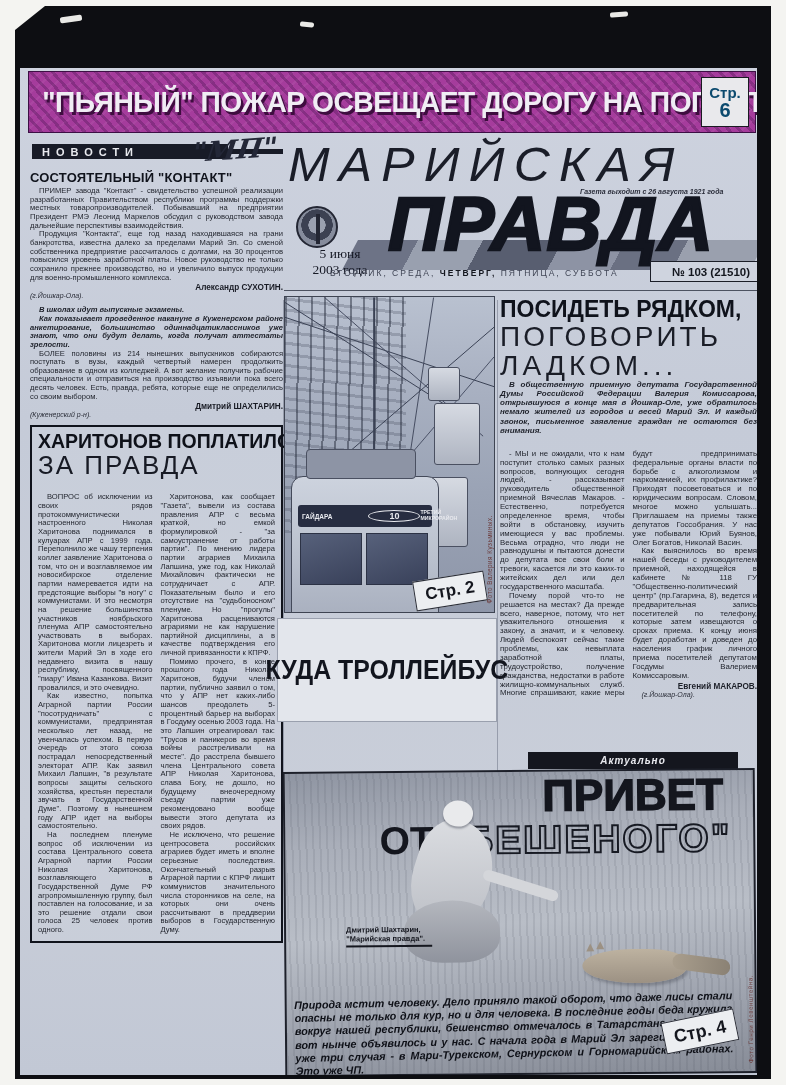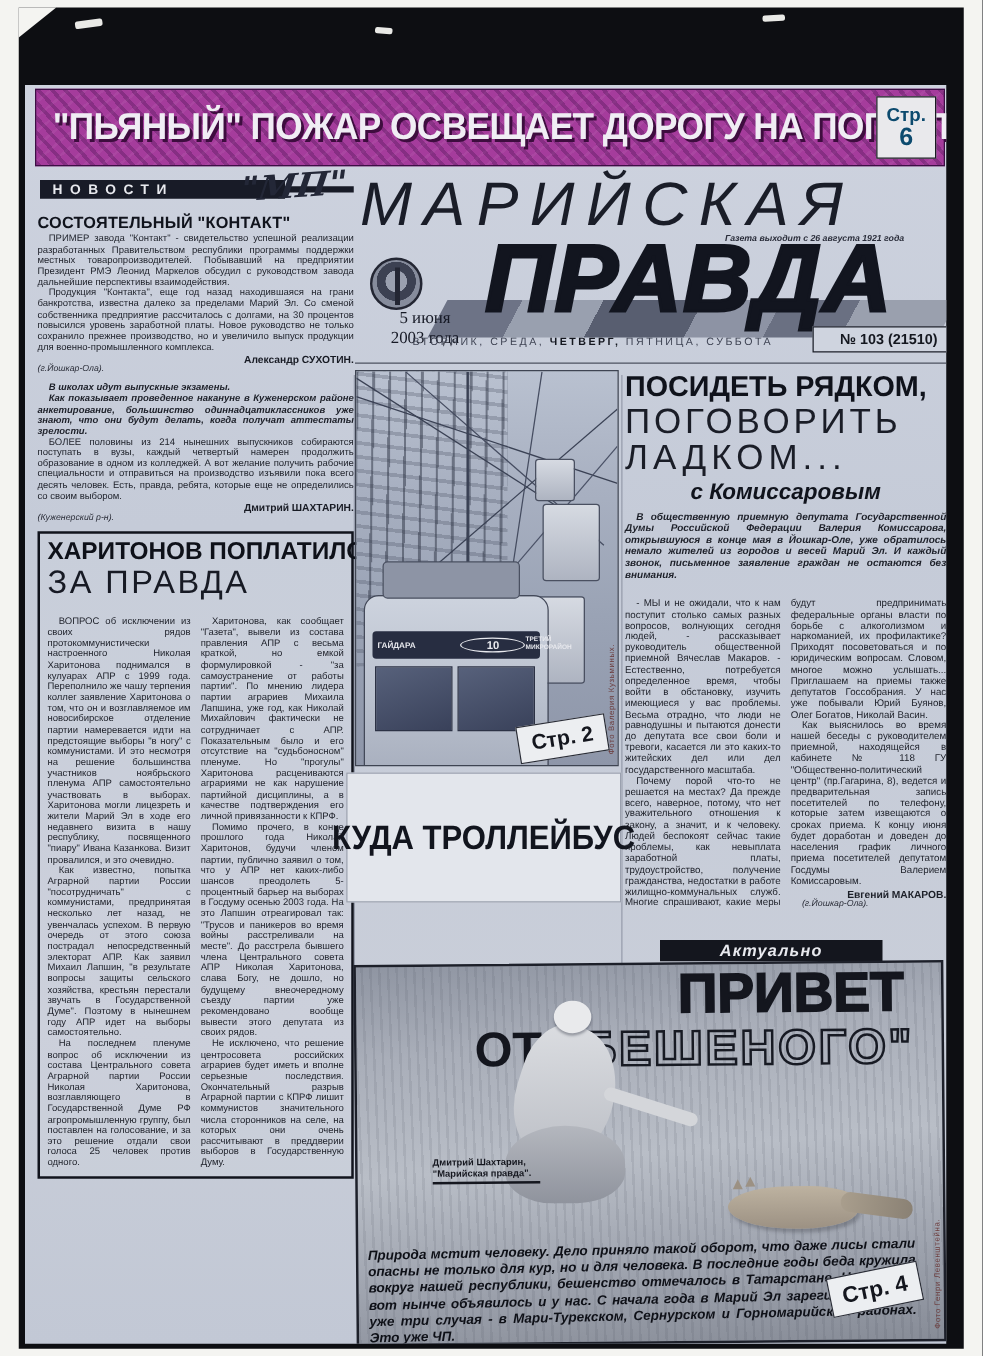--- a/index.html
+++ b/index.html
@@ -175,22 +175,22 @@
   .kom { left:480px; top:228px; width:257px; }
   .kom .h1 { font-weight:800; font-size:23px; white-space:nowrap; color:#0f121b; }
   .kom .h2 { font-weight:400; font-size:28px; letter-spacing:3px; line-height:1.02; color:#1a1d27; }
   .kom .h3 { font-weight:400; font-size:28px; letter-spacing:4px; line-height:1.02; color:#1a1d27; }
   .kom .kicker { text-align:center; font-weight:bold; font-style:italic; font-size:18px; margin:3px 0 5px 0; color:#10131c; }
   .kom .lead { font-size:8px; margin-bottom:5px; }
   .kom .bodytext { font-size:7.8px; }
 
   
   .akt-label {
-    left:508px; top:684px; width:178px; height:17px; background:#14161e;
-    color:#e8e9ee; font-style:italic; font-weight:bold; font-size:13px;
+    left:508px; top:684px; width:210px; height:17px; background:#14161e;
+    color:#e8e9ee; font-style:italic; font-weight:bold; font-size:10px;
     display:flex; align-items:center; justify-content:center; letter-spacing:1px;
   }
 
   
   .fox-photo {
     left:264px; top:702px; width:472px; height:305px;
     border:2px solid #1d202a;
     background:linear-gradient(175deg,#8f95a2 0%,#a9aeb9 22%,#b9bec7 50%,#9da2ad 78%,#878c97 100%);
     background-blend-mode:normal;
     transform:rotate(-0.5deg); transform-origin:center;
@@ -348,21 +348,20 @@
   </div>
 
   <div class="abs tb-head">
     <div class="l1">КУДА ТРОЛЛЕЙБУС</div>
   </div>
 
   <div class="abs kom">
     <div class="h1">ПОСИДЕТЬ РЯДКОМ,</div>
     <div class="h2">ПОГОВОРИТЬ</div>
     <div class="h3">ЛАДКОМ...</div>
-    <div class="kicker">с Комиссаровым</div>
     <div class="lead">
         <p>В общественную приемную депутата Государственной Думы Российской Федерации Валерия Комиссарова, открывшуюся в конце мая в Йошкар-Оле, уже обратилось немало жителей из городов и весей Марий Эл. И каждый звонок, письменное заявление граждан не остаются без внимания.</p>
       </div>
     <div class="bodytext cols2">
       <p>- МЫ и не ожидали, что к нам поступит столько самых разных вопросов, волнующих сегодня людей, - рассказывает руководитель общественной приемной Вячеслав Макаров. - Естественно, потребуется определенное время, чтобы войти в обстановку, изучить имеющиеся у вас проблемы. Весьма отрадно, что люди не равнодушны и пытаются донести до депутата все свои боли и тревоги, касается ли это каких-то житейских дел или дел государственного масштаба.</p>
       <p>Почему порой что-то не решается на местах? Да прежде всего, наверное, потому, что нет уважительного отношения к закону, а значит, и к человеку. Людей беспокоят сейчас такие проблемы, как невыплата заработной платы, трудоустройство, получение гражданства, недостатки в работе жилищно-коммунальных служб. Многие спрашивают, какие меры будут предпринимать федеральные органы власти по борьбе с алкоголизмом и наркоманией, их профилактике? Приходят посоветоваться и по юридическим вопросам. Словом, многое можно услышать... Приглашаем на приемы также депутатов Госсобрания. У нас уже побывали Юрий Буянов, Олег Богатов, Николай Васин.</p>
       <p>Как выяснилось во время нашей беседы с руководителем приемной, находящейся в кабинете № 118 ГУ "Общественно-политический центр" (пр.Гагарина, 8), ведется и предварительная запись посетителей по телефону, которые затем извещаются о сроках приема. К концу июня будет доработан и доведен до населения график личного приема посетителей депутатом Госдумы Валерием Комиссаровым.</p>
       <p class="author">Евгений МАКАРОВ.</p>
       <p class="place">(г.Йошкар-Ола).</p>
     </div>

